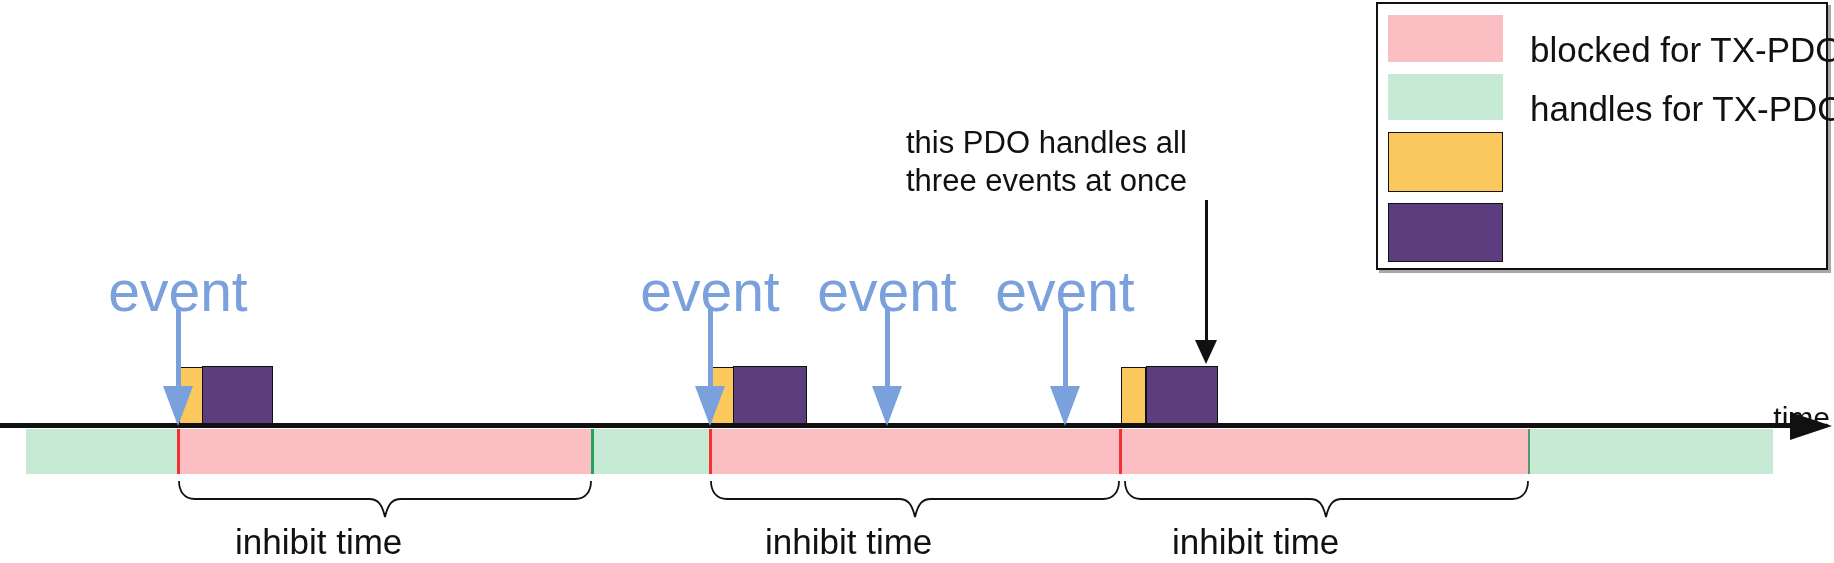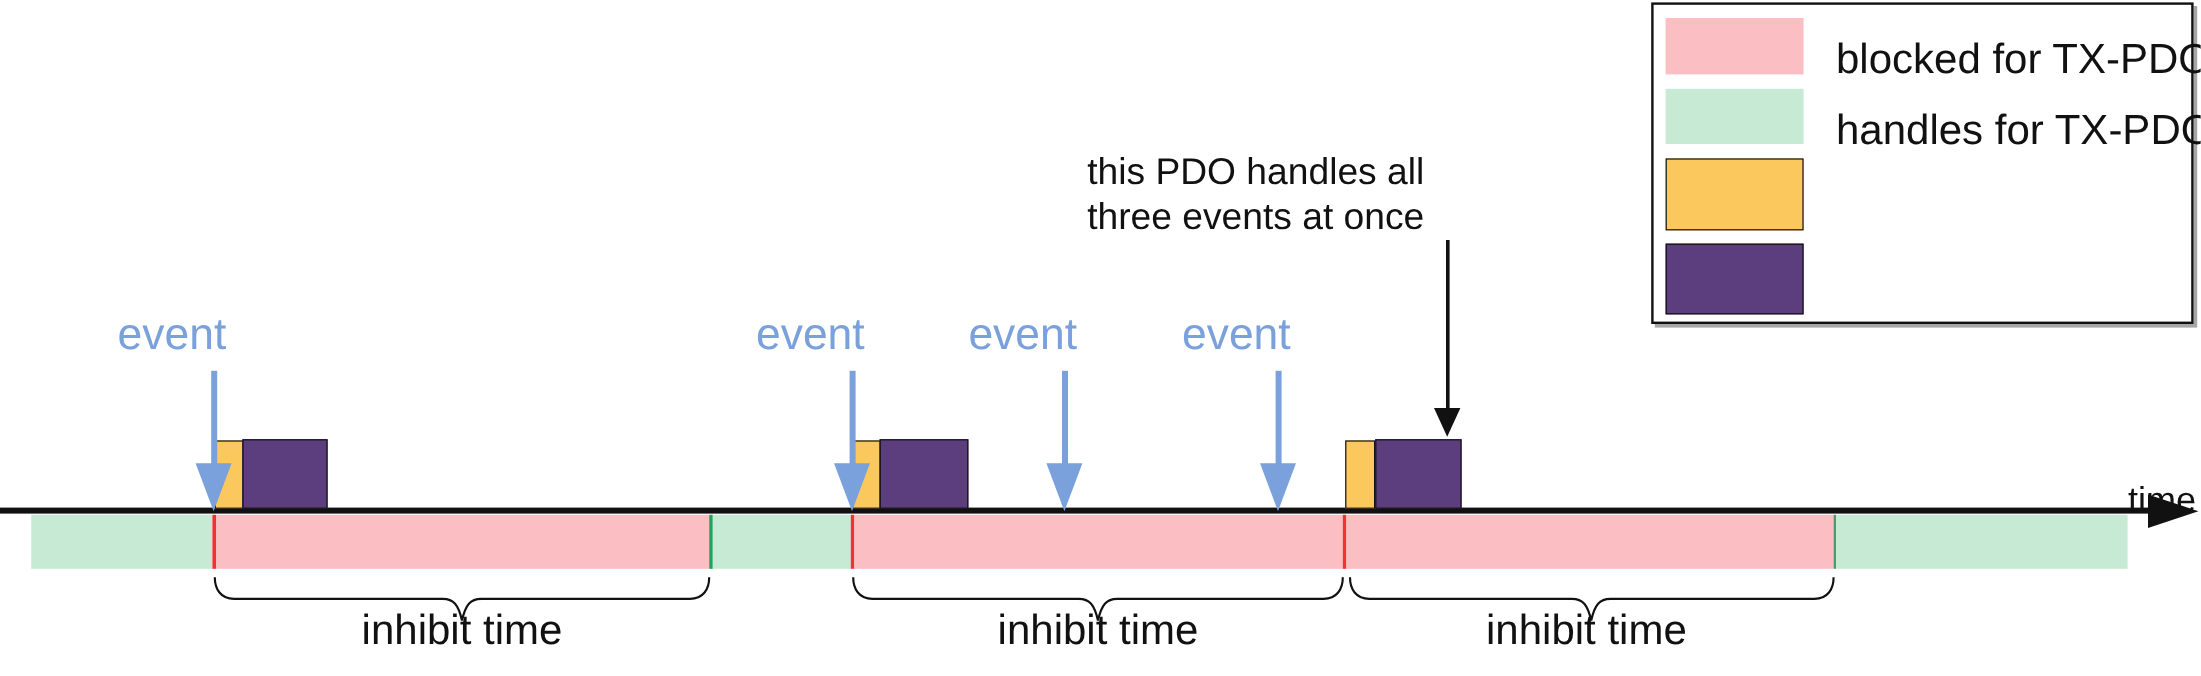--- a/index.html
+++ b/index.html
@@ -19,28 +19,28 @@
   .vline.dark{background:var(--boundary-dark); width:2px;}
   .axis-line{position:absolute; left:0; top:423px; width:1796px; height:5px; background:var(--ink);}
   .axis-head{position:absolute; left:1790px; top:412px; width:0; height:0;
     border-top:14px solid transparent; border-bottom:14px solid transparent;
     border-left:42px solid var(--ink);}
   .axis-label{position:absolute; left:1700px; top:381px; width:130px; text-align:right;
     font-size:30px; color:var(--ink);margin-top:20px;}
   .pdo{position:absolute; box-sizing:border-box; border:1.6px solid var(--ink);}
   .pdo.copy{background:var(--copy); top:367px; height:57px;}
   .pdo.transmit{background:var(--transmit); top:366px; height:58px;}
-  .event-label{position:absolute; top:258px; width:160px; 
-    font-size:37px; color:var(--event);}
+  .event-label{position:absolute; top:258px; width:160px; text-align:center;
+    font-size:57px; color:var(--event);}
   .event-shaft{position:absolute; top:309px; height:80px; width:5px; background:var(--event);}
   .event-head{position:absolute; top:386px; width:0; height:0;
     border-left:15px solid transparent; border-right:15px solid transparent;
     border-top:40px solid var(--event);}
   .brace-svg{position:absolute; left:0; top:0; pointer-events:none;}
-  .inhibit-label{position:absolute; top:506px; width:300px; text-align:center;
+  .inhibit-label{position:absolute; top:522px; width:300px; text-align:left;
     font-size:35px; color:var(--ink);}
   .annotation-text{position:absolute; left:906px; top:124px; font-size:31px;
     line-height:38px; color:var(--ink);}
   .ann-shaft{position:absolute; left:1205px; top:200px; width:3px; height:142px; background:var(--ink);}
   .ann-head{position:absolute; left:1195px; top:340px; width:0; height:0;
     border-left:11px solid transparent; border-right:11px solid transparent;
     border-top:24px solid var(--ink);}
   .legend{position:absolute; left:1376px; top:2px; width:452px; height:268px;
     background:#fff; border:2.4px solid var(--ink); box-sizing:border-box;
     box-shadow:3px 3px 0 #A6A6A6;}

